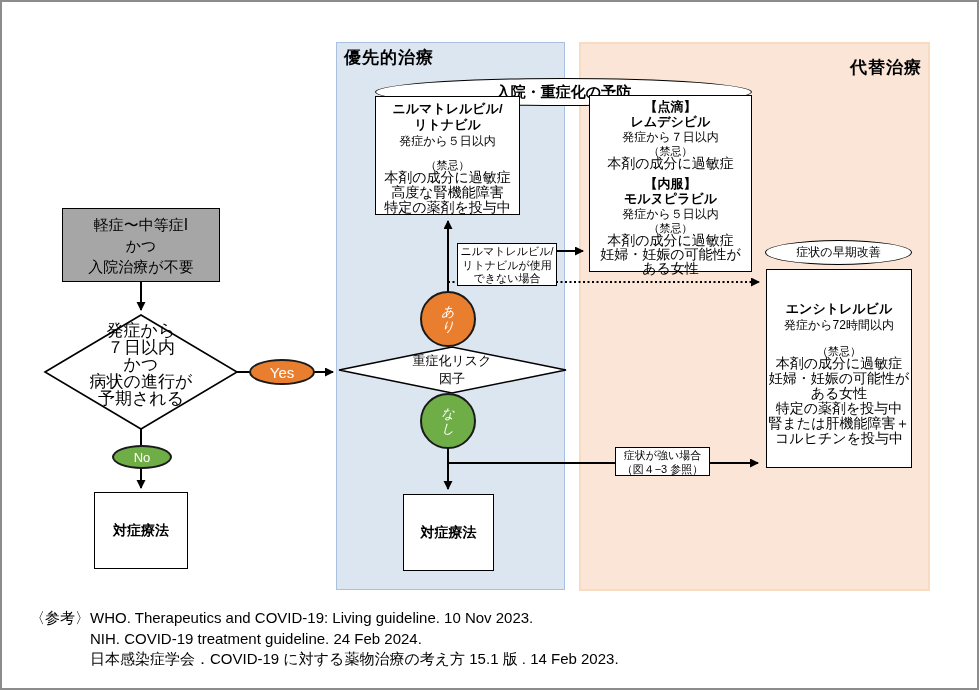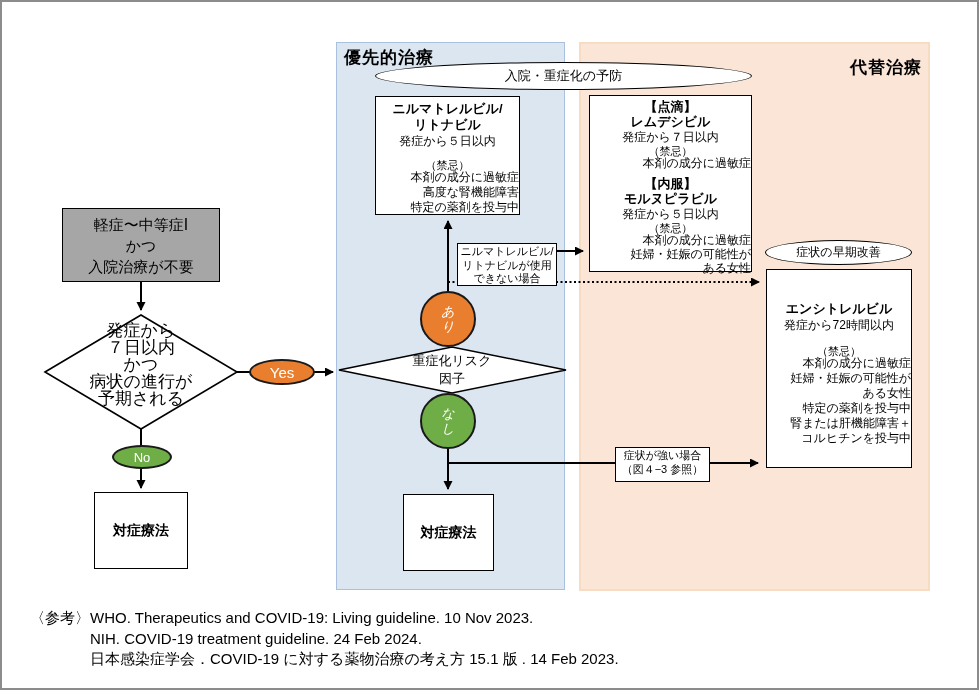--- a/index.html
+++ b/index.html
@@ -19,21 +19,21 @@
     text-align:center;font-size:15px;line-height:21px;padding-top:5px;}
   .oval{position:absolute;background:#fff;border:1.6px solid #000;border-radius:50%;box-sizing:border-box;
     display:flex;align-items:center;justify-content:center;}
   .pill{position:absolute;border:2px solid #1a1a1a;border-radius:50%;box-sizing:border-box;
     display:flex;align-items:center;justify-content:center;color:#fff;}
   .pill-orange{background:#e87e2e;}
   .pill-green{background:#6fad47;}
   .vtext{display:inline-block;width:14px;word-break:break-all;line-height:15px;font-size:13px;text-align:center;font-style:italic;}
   .dtext{position:absolute;text-align:center;}
   .name-line{font-size:13px;font-weight:bold;line-height:16px;}
-  .body-line{font-size:12px;line-height:15px;text-align:right;}
+  .body-line{font-size:14px;line-height:15px;}
   .win-line{font-size:12px;line-height:16px;}
   .kinki{font-size:11px;line-height:10px;margin-top:1px;}
   .spacer10{height:10px;} .spacer6{height:6px;} .spacer12{height:12px;}
   .small-label{font-size:11px;line-height:13.5px;}
   .taisho{display:flex;align-items:center;justify-content:center;font-size:14px;font-weight:bold;}
   .footer{position:absolute;left:28px;top:606px;display:flex;font-size:15px;line-height:20.5px;}
   .footer .lbl{width:60px;flex:none;}
   svg{position:absolute;left:0;top:0;}
 </style>
 </head>
@@ -100,21 +100,21 @@
       <span>No</span>
     </div>
 
   <div class="pill pill-orange" style="left:418px;top:289px;width:56px;height:56px;">
       <span class="vtext">あり</span>
     </div>
   <div class="pill pill-green" style="left:418px;top:391px;width:56px;height:56px;">
       <span class="vtext">なし</span>
     </div>
 
-  <div class="oval" style="left:373px;top:60px;width:377px;height:28px;font-size:13px;">
+  <div class="oval" style="left:373px;top:76px;width:377px;height:28px;font-size:15px;font-weight:bold;">
       <span>入院・重症化の予防</span>
     </div>
 
   <div class="oval" style="left:763px;top:238px;width:147px;height:25px;font-size:12px;">
       <span>症状の早期改善</span>
     </div>
 
   <div class="node-box" style="left:373px;top:94px;width:145px;height:119px;padding-top:4px;">
     <div class="name-line">ニルマトレルビル/</div>
     <div class="name-line">リトナビル</div>
@@ -154,21 +154,21 @@
     <div class="body-line">腎または肝機能障害＋</div>
     <div class="body-line">コルヒチンを投与中</div>
   </div>
 
   <div class="node-box thin" style="left:455px;top:241px;width:100px;height:43px;padding-top:1px;">
     <div class="small-label">ニルマトレルビル/</div>
     <div class="small-label">リトナビルが使用</div>
     <div class="small-label">できない場合</div>
   </div>
 
-  <div class="node-box thin" style="left:613px;top:445px;width:95px;height:35px;padding-top:1px;">
+  <div class="node-box thin" style="left:613px;top:445px;width:95px;height:29px;padding-top:1px;">
     <div class="small-label">症状が強い場合</div>
     <div class="small-label">（図４−3 参照）</div>
   </div>
 
   <div class="node-box taisho" style="left:92px;top:490px;width:94px;height:77px;">
     <span>対症療法</span>
   </div>
   <div class="node-box taisho" style="left:401px;top:492px;width:91px;height:77px;">
     <span>対症療法</span>
   </div>

